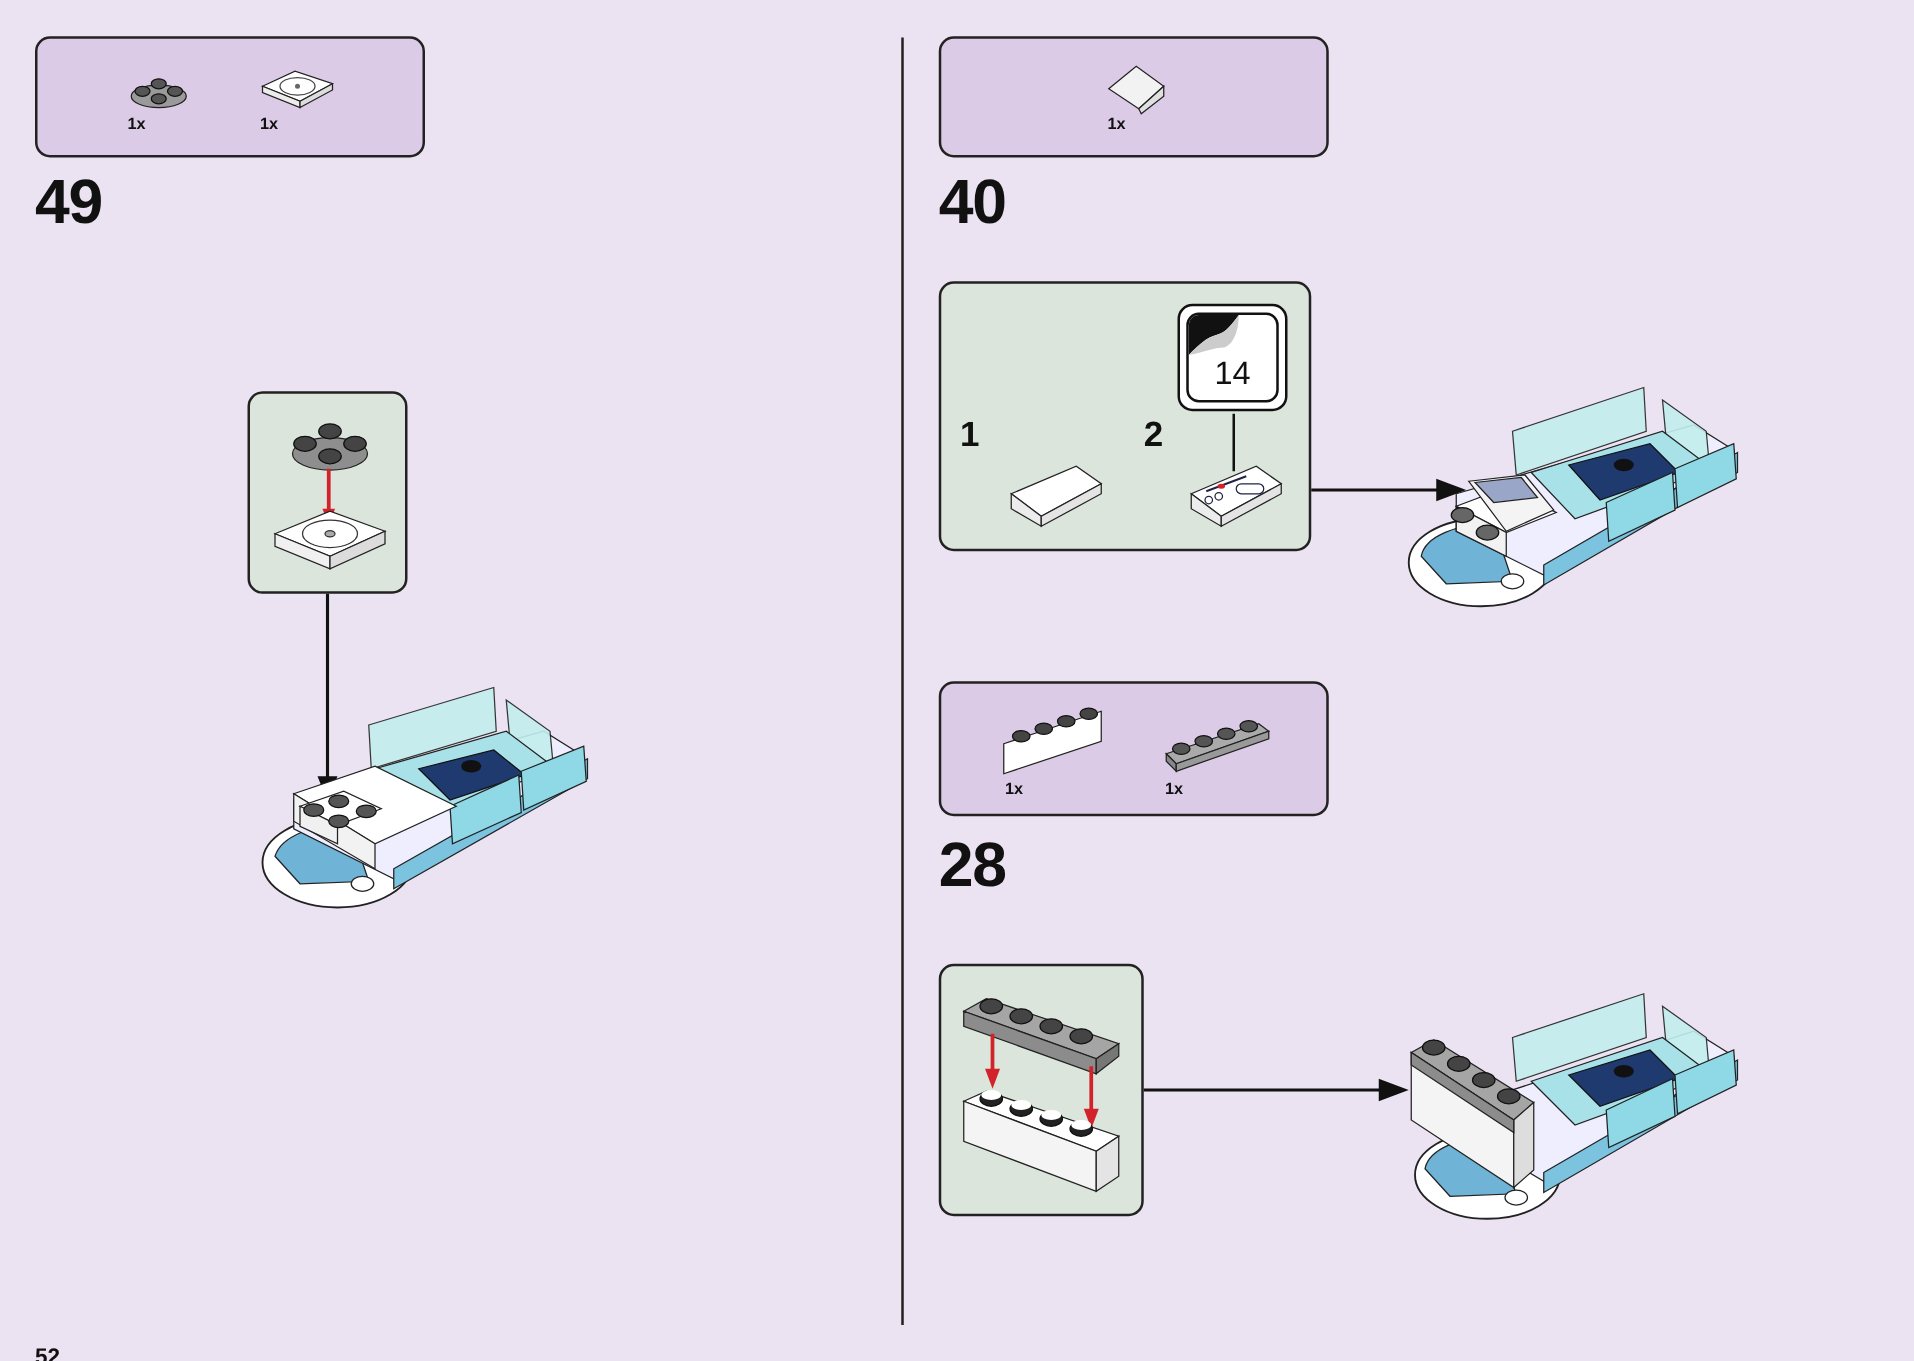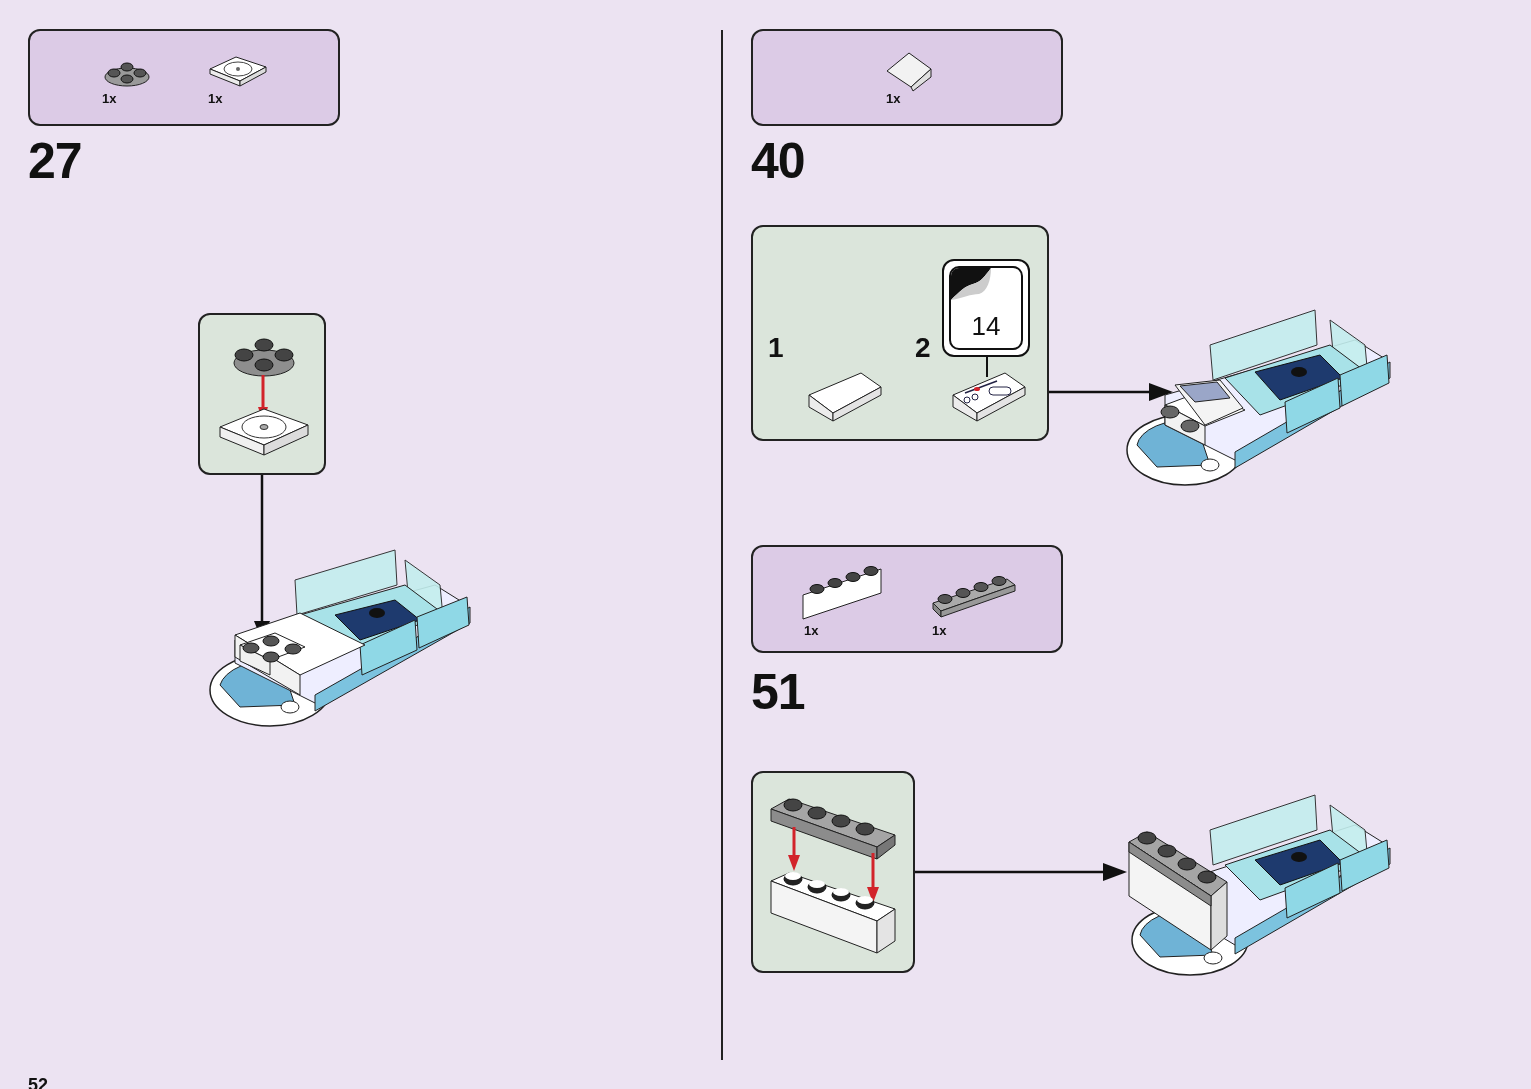--- a/index.html
+++ b/index.html
@@ -5,21 +5,21 @@
   html, body { margin:0; padding:0; }
   body { width:1531px; height:1089px; background:#ece3f2; position:relative; overflow:hidden; font-family:"Liberation Sans", sans-serif; color:#111; }
   .parts-box { position:absolute; background:#dccbe6; border:2px solid #222; border-radius:12px; box-sizing:border-box; }
   .sub-box { position:absolute; background:#dbe5db; border:2px solid #222; border-radius:12px; box-sizing:border-box; }
   .qty { position:absolute; font-weight:bold; font-size:13px; }
   .step-num { position:absolute; font-weight:bold; font-size:50px; letter-spacing:-1px; }
   .sub-num { position:absolute; font-weight:bold; font-size:28px; }
   .divider { position:absolute; left:721px; top:30px; width:2px; height:1030px; background:#222; }
   .page-num { position:absolute; left:28px; top:1044px; font-weight:bold; font-size:18px;margin-top:31px; }
   svg { position:absolute; overflow:visible; }
-  .sticker { position:absolute; left:942px; top:243px; width:88px; height:98px; background:#fff; border:2px solid #111; border-radius:12px; box-sizing:border-box;margin-top:16px; }
+  .sticker { position:absolute; left:942px; top:243px; width:88px; height:86px; background:#fff; border:2px solid #111; border-radius:12px; box-sizing:border-box; }
   .sticker-inner { position:absolute; left:5px; top:5px; right:5px; bottom:5px; border:2px solid #111; border-radius:10px; overflow:hidden; background:#fff; }
   .sticker-num { position:absolute; left:0; right:0; bottom:6px; text-align:center; font-size:26px; }
 </style>
 </head>
 <body>
 
 <div class="parts-box" style="left:28px;top:29px;width:312px;height:97px;">
   <svg style="left:72px;top:28px;" width="50" height="30">
     <ellipse cx="25" cy="18" rx="22" ry="9" fill="#9a9a9a" stroke="#222"></ellipse>
     <g fill="#555" stroke="#111">
@@ -32,21 +32,21 @@
   <span class="qty" style="left:72px;top:60px;">1x</span>
   <svg style="left:176px;top:22px;" width="64" height="36">
     <polygon points="4,16 30,4 60,14 34,28" fill="#fff" stroke="#222"></polygon>
     <polygon points="4,16 34,28 34,33 4,21" fill="#ececec" stroke="#222"></polygon>
     <polygon points="34,28 60,14 60,19 34,33" fill="#ddd" stroke="#222"></polygon>
     <ellipse cx="32" cy="16" rx="14" ry="7" fill="none" stroke="#444"></ellipse>
     <circle cx="32" cy="16" r="2" fill="#666"></circle>
   </svg>
   <span class="qty" style="left:178px;top:60px;">1x</span>
 </div>
-<div class="step-num" style="left:28px;top:132px;">27</div>
+<div class="step-num" style="left:28px;top:132px;">49</div>
 
 <div class="sub-box" style="left:198px;top:313px;width:128px;height:162px;">
   <svg style="left:28px;top:18px;" width="72" height="50">
     <ellipse cx="36" cy="30" rx="30" ry="13" fill="#8e8e8e" stroke="#222"></ellipse>
     <g fill="#444" stroke="#111">
         <ellipse cx="16" cy="22" rx="9" ry="6"></ellipse>
         <ellipse cx="36" cy="12" rx="9" ry="6"></ellipse>
         <ellipse cx="56" cy="22" rx="9" ry="6"></ellipse>
         <ellipse cx="36" cy="32" rx="9" ry="6"></ellipse>
       </g>
@@ -180,21 +180,21 @@
     <polygon points="10,34 84,8 84,14 10,40" fill="#999" stroke="#222"></polygon>
     <g fill="#555" stroke="#111">
         <ellipse cx="14" cy="22" rx="7" ry="4.5"></ellipse>
         <ellipse cx="32" cy="16" rx="7" ry="4.5"></ellipse>
         <ellipse cx="50" cy="10" rx="7" ry="4.5"></ellipse>
         <ellipse cx="68" cy="4" rx="7" ry="4.5"></ellipse>
       </g>
   </svg>
   <span class="qty" style="left:179px;top:76px;">1x</span>
 </div>
-<div class="step-num" style="left:751px;top:663px;">51</div>
+<div class="step-num" style="left:751px;top:663px;">28</div>
 
 <div class="sub-box" style="left:751px;top:771px;width:164px;height:202px;">
   <svg style="left:16px;top:16px;" width="130" height="72">
     <polygon points="2,20 20,10 126,46 108,58" fill="#a5a5a5" stroke="#222"></polygon>
     <polygon points="2,20 108,58 108,70 2,32" fill="#8c8c8c" stroke="#222"></polygon>
     <polygon points="108,58 126,46 126,56 108,70" fill="#777" stroke="#222"></polygon>
     <g fill="#444" stroke="#111">
         <ellipse cx="24" cy="16" rx="9" ry="6"></ellipse>
         <ellipse cx="48" cy="24" rx="9" ry="6"></ellipse>
         <ellipse cx="72" cy="32" rx="9" ry="6"></ellipse>

